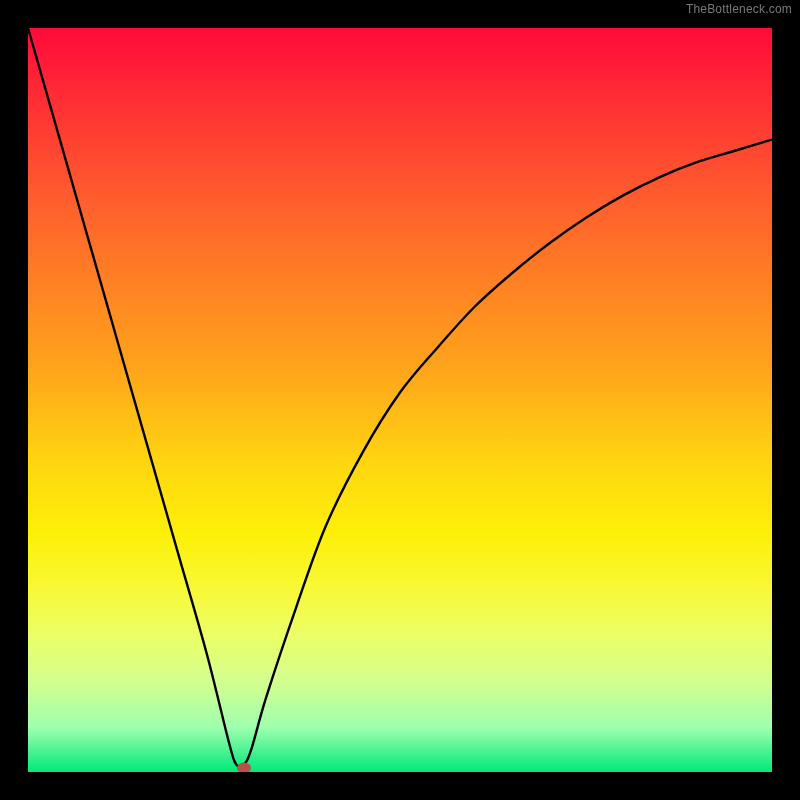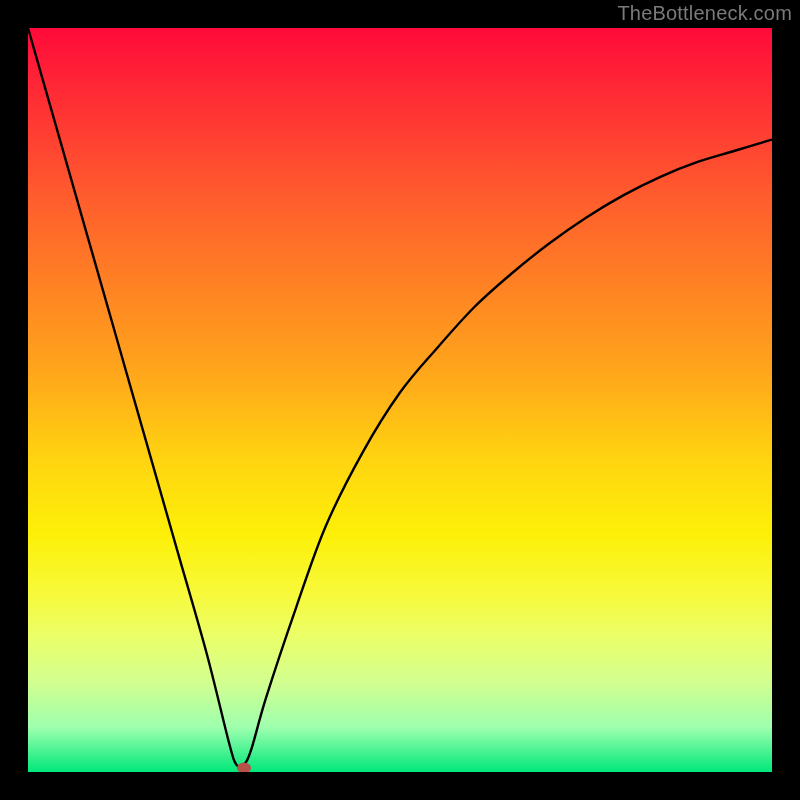--- a/index.html
+++ b/index.html
@@ -15,21 +15,21 @@
     position: relative;
     width: 800px;
     height: 800px;
     background: #000;
   }
   .watermark {
     position: absolute;
     top: 2px;
     right: 8px;
     color: #7a7a7a;
-    font-size: 20px;
+    font-size: 12px;
     font-weight: 500;
     letter-spacing: 0.2px;
     z-index: 5;
   }
   .plot-area {
     position: absolute;
     left: 28px;
     top: 28px;
     width: 744px;
     height: 744px;

